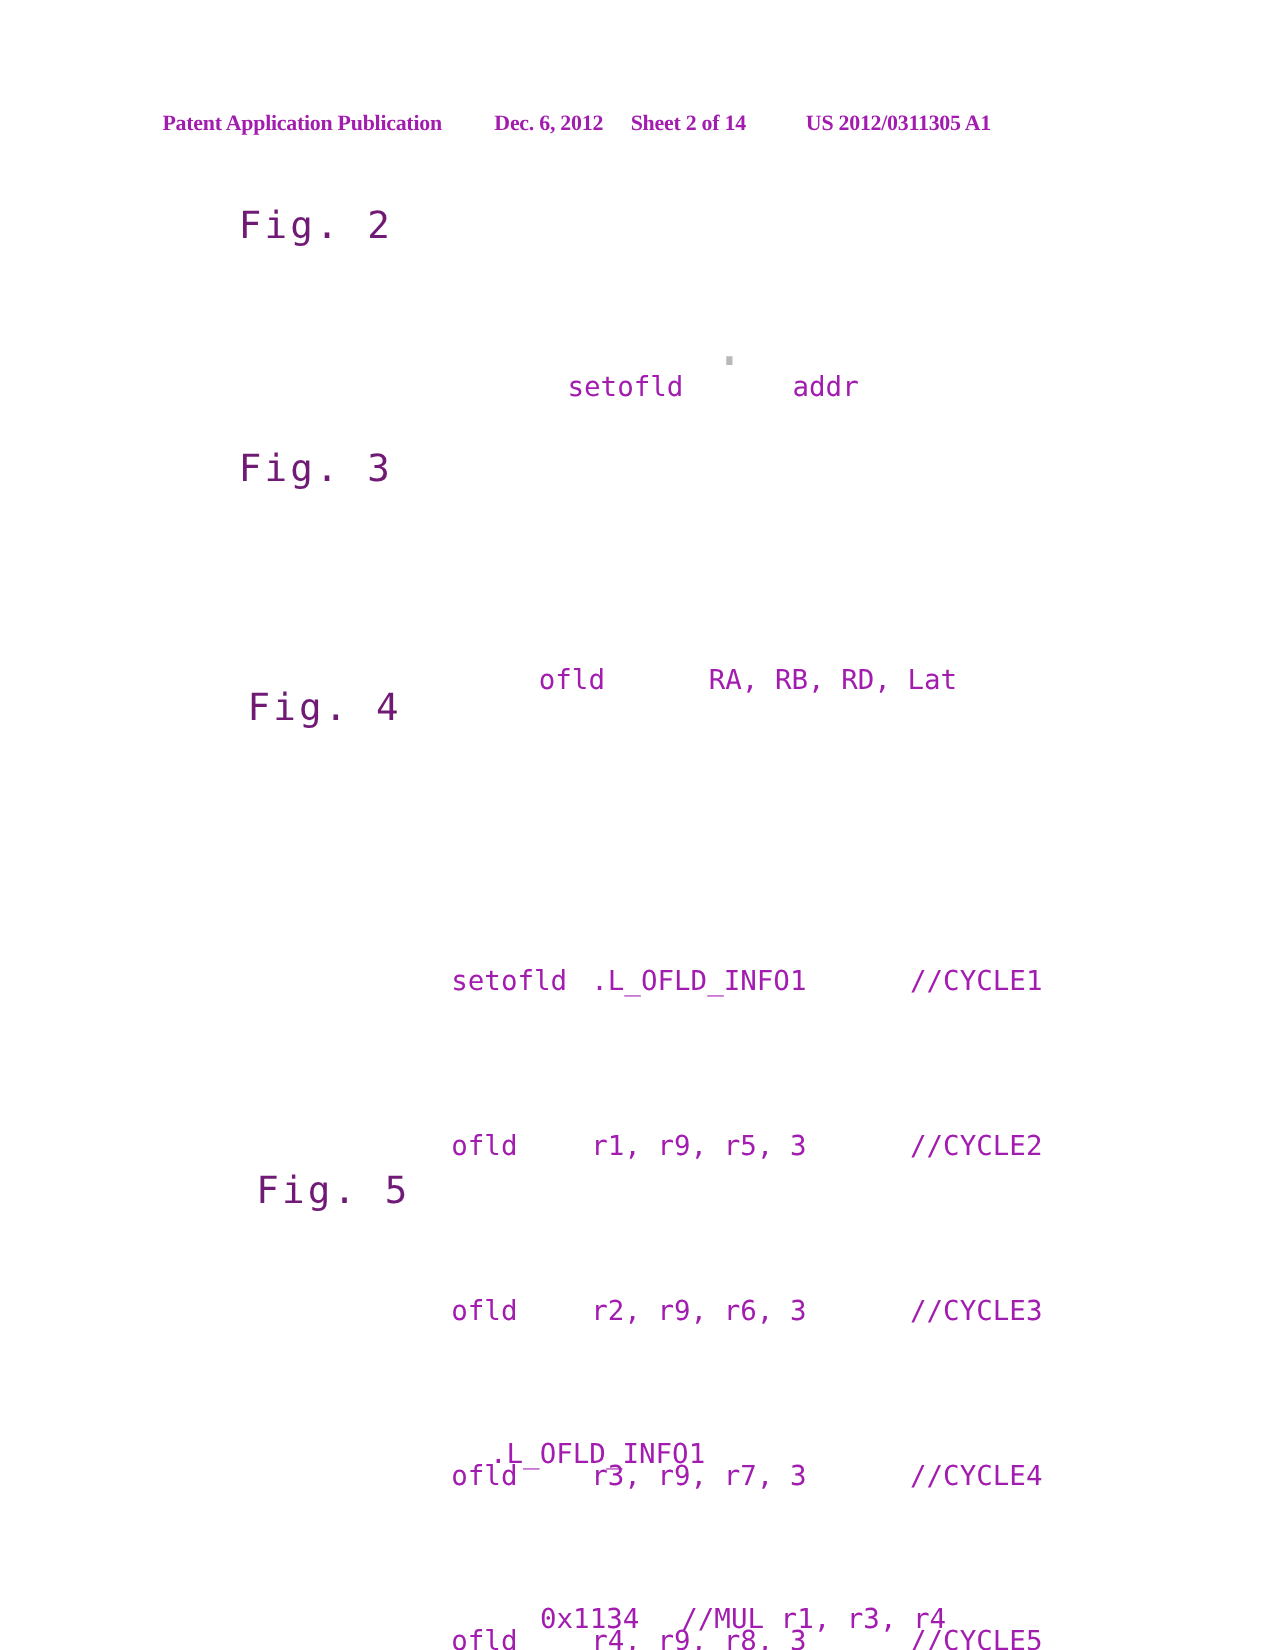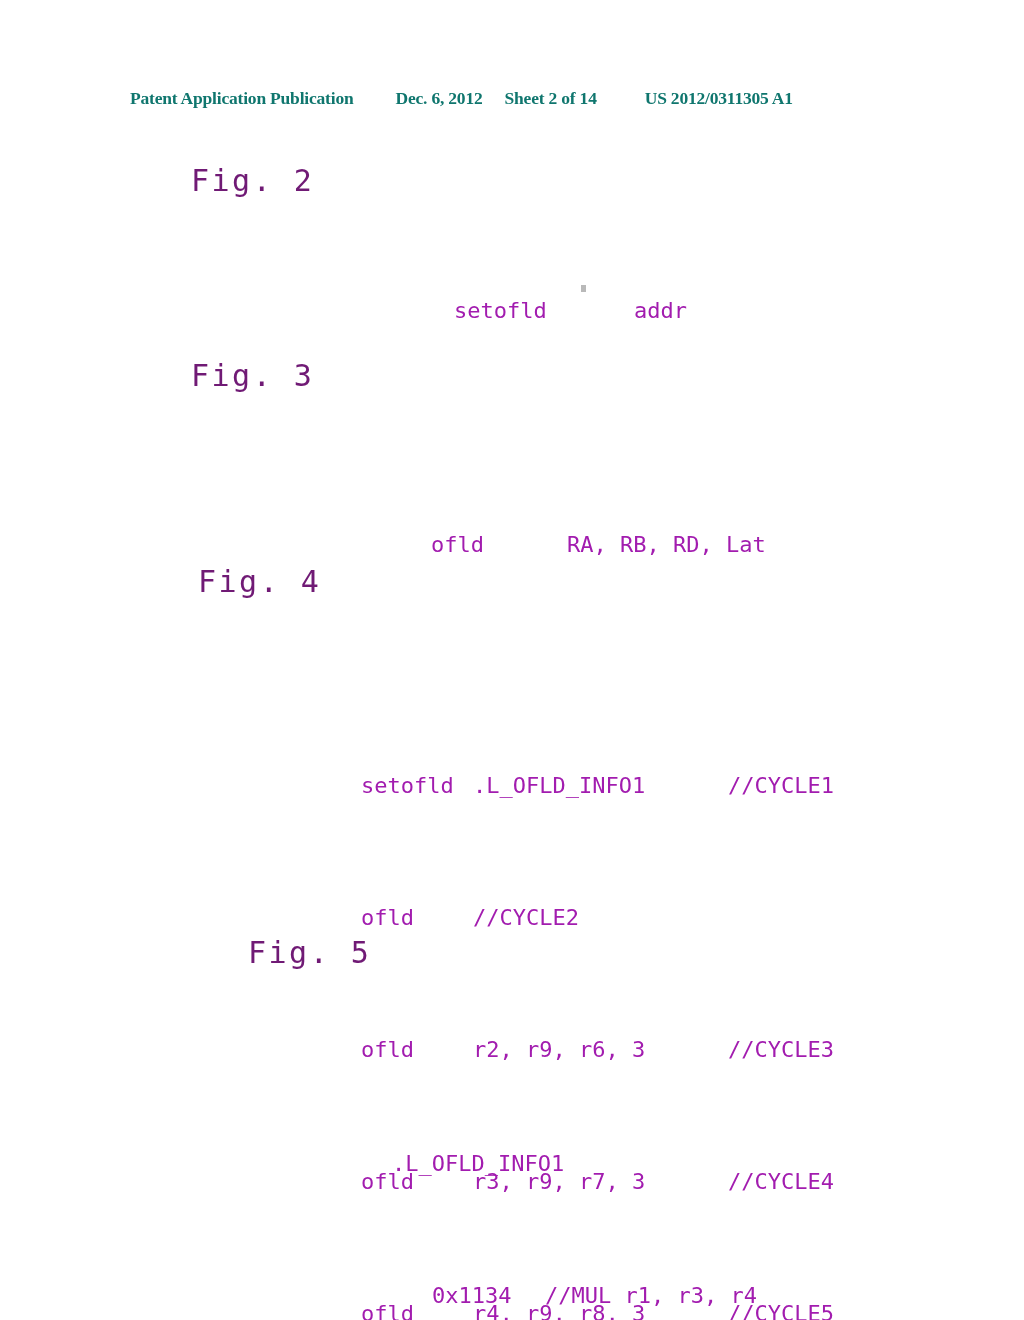--- a/index.html
+++ b/index.html
@@ -29,21 +29,21 @@
     top: 88px;
     left: 130px;
     width: 764px;
     display: flex;
     align-items: baseline;
     font-family: "Liberation Serif", "DejaVu Serif", serif;
     font-weight: bold;
     font-size: 17.5px;
     letter-spacing: -0.2px;
     white-space: nowrap;
-    color: #0f766e;
+    color: #a21caf;
   }
   .header .h-pub      { flex: 0 0 auto; }
   .header .h-date     { flex: 0 0 auto; margin-left: 42px; }
   .header .h-sheet    { flex: 0 0 auto; margin-left: 22px; }
   .header .h-docnum   { flex: 0 0 auto; margin-left: 48px; }
 
   
   .fig {
     position: absolute;
   }
@@ -118,33 +118,34 @@
   <div class="fig" style="top:361px; left:191px;">
     <div class="fig-label">Fig. 3</div>
   </div>
   <div class="fig code" style="top:462px; left:431px;">
     <div class="row">
       <span class="stmt-mnemonic" style="flex:0 0 136px;">ofld</span>
       <span class="stmt-operand">RA, RB, RD, Lat</span>
     </div>
   </div>
 
-  <div class="fig" style="top:567px; left:198px;">
+  <div class="fig" style="top:552px; left:198px;">
     <div class="fig-label">Fig. 4</div>
   </div>
   <div class="fig code" style="top:670px; left:361px;">
 
     <div class="row">
       <span class="c-mnemonic">setofld</span>
       <span class="c-operand" style="flex:0 0 255px;">.L_OFLD_INFO1</span>
       <span class="c-comment">//CYCLE1</span>
     </div>
 
     <div class="row">
       <span class="c-mnemonic">ofld</span>
+      <span class="c-operand" style="flex:0 0 255px;">r1, r9, r5, 3</span>
       <span class="c-comment">//CYCLE2</span>
     </div>
 
     <div class="row">
       <span class="c-mnemonic">ofld</span>
       <span class="c-operand" style="flex:0 0 255px;">r2, r9, r6, 3</span>
       <span class="c-comment">//CYCLE3</span>
     </div>
 
     <div class="row">
@@ -154,21 +155,21 @@
     </div>
 
     <div class="row">
       <span class="c-mnemonic">ofld</span>
       <span class="c-operand" style="flex:0 0 255px;">r4, r9, r8, 3</span>
       <span class="c-comment">//CYCLE5</span>
     </div>
 
   </div>
 
-  <div class="fig" style="top:938px; left:205px;margin-left:43px;">
+  <div class="fig" style="top:938px; left:205px;">
     <div class="fig-label">Fig. 5</div>
   </div>
   <div class="fig code" style="top:1048px; left:392px;">
 
     <div class="f5-label">.L_OFLD_INFO1</div>
 
     <div class="f5-row" style="padding-left:40px;">
       <span class="f5-hex">0x1134</span>
       <span class="f5-comment">//MUL r1, r3, r4</span>
     </div>

